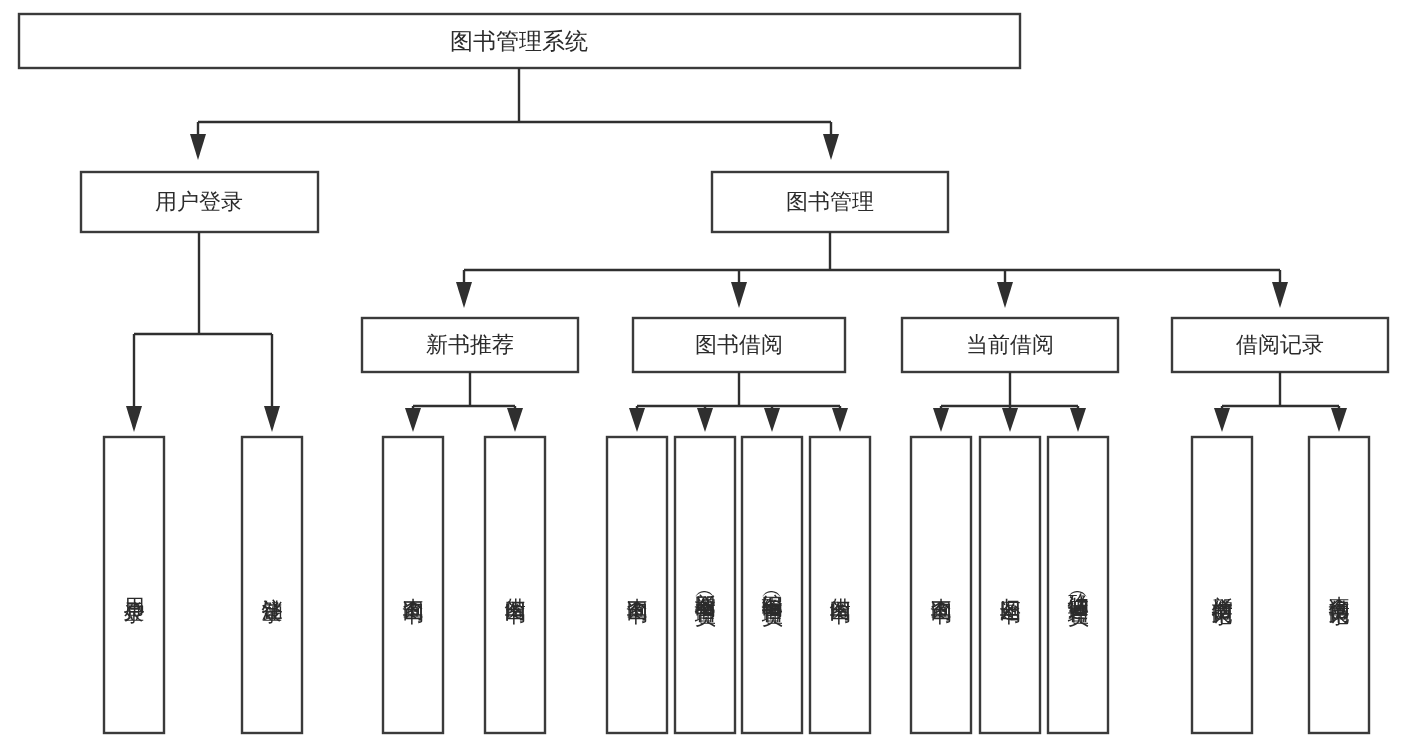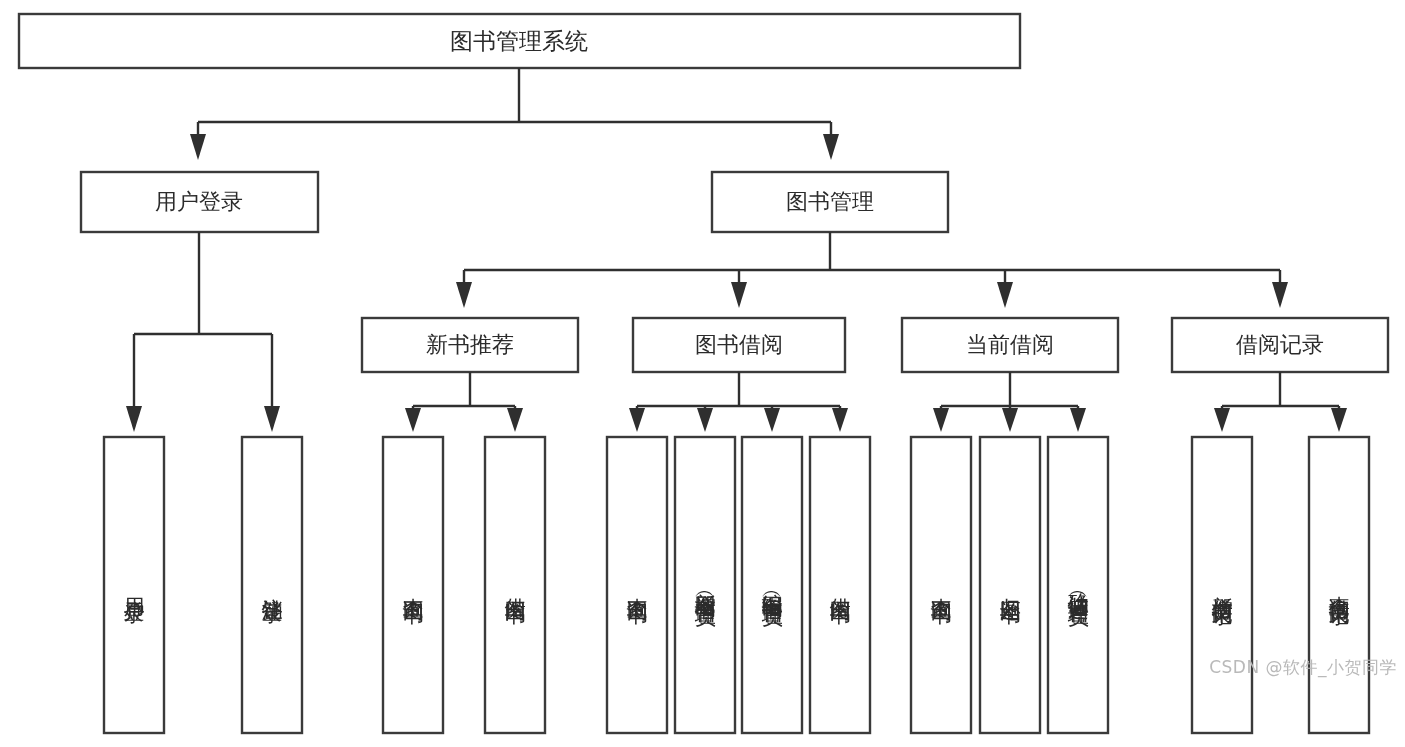--- a/index.html
+++ b/index.html
@@ -206,14 +206,13 @@
   <div class="vtext" style="left:742px; top:437px; width:60px; height:296px;">编辑图书（管理员）</div>
   <div class="vtext" style="left:810px; top:437px; width:60px; height:296px;">借阅图书</div>
 
   <div class="vtext" style="left:911px; top:437px; width:60px; height:296px;">查询图书</div>
   <div class="vtext" style="left:980px; top:437px; width:60px; height:296px;">归还图书</div>
   <div class="vtext" style="left:1048px; top:437px; width:60px; height:296px;">确认归还（管理员）</div>
 
   <div class="vtext" style="left:1192px; top:437px; width:60px; height:296px;">新增借阅记录</div>
   <div class="vtext" style="left:1309px; top:437px; width:60px; height:296px;">查询借阅记录</div>
 
-  <div class="watermark">CSDN @软件_小贺同学</div>
 </div>
 
 </body></html>

